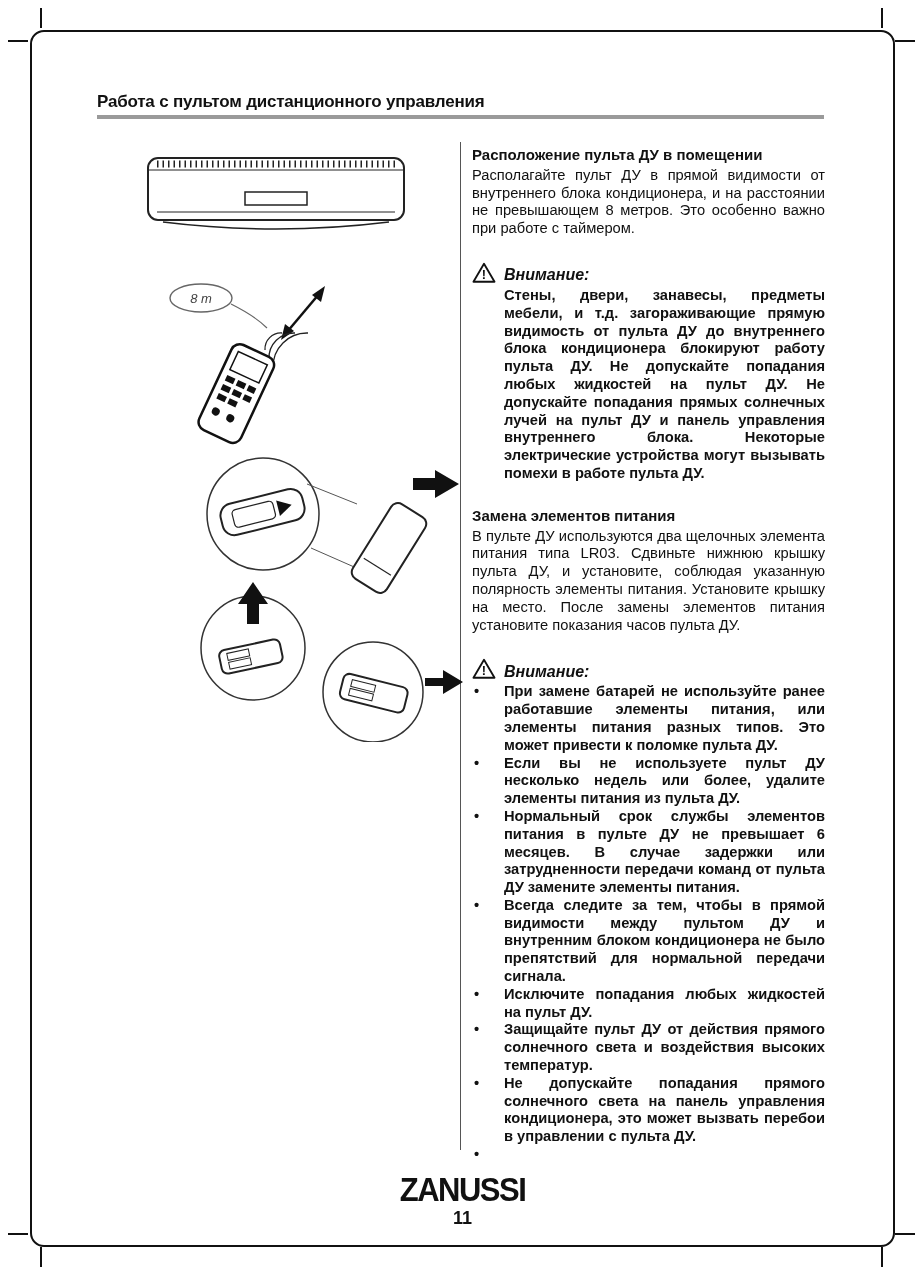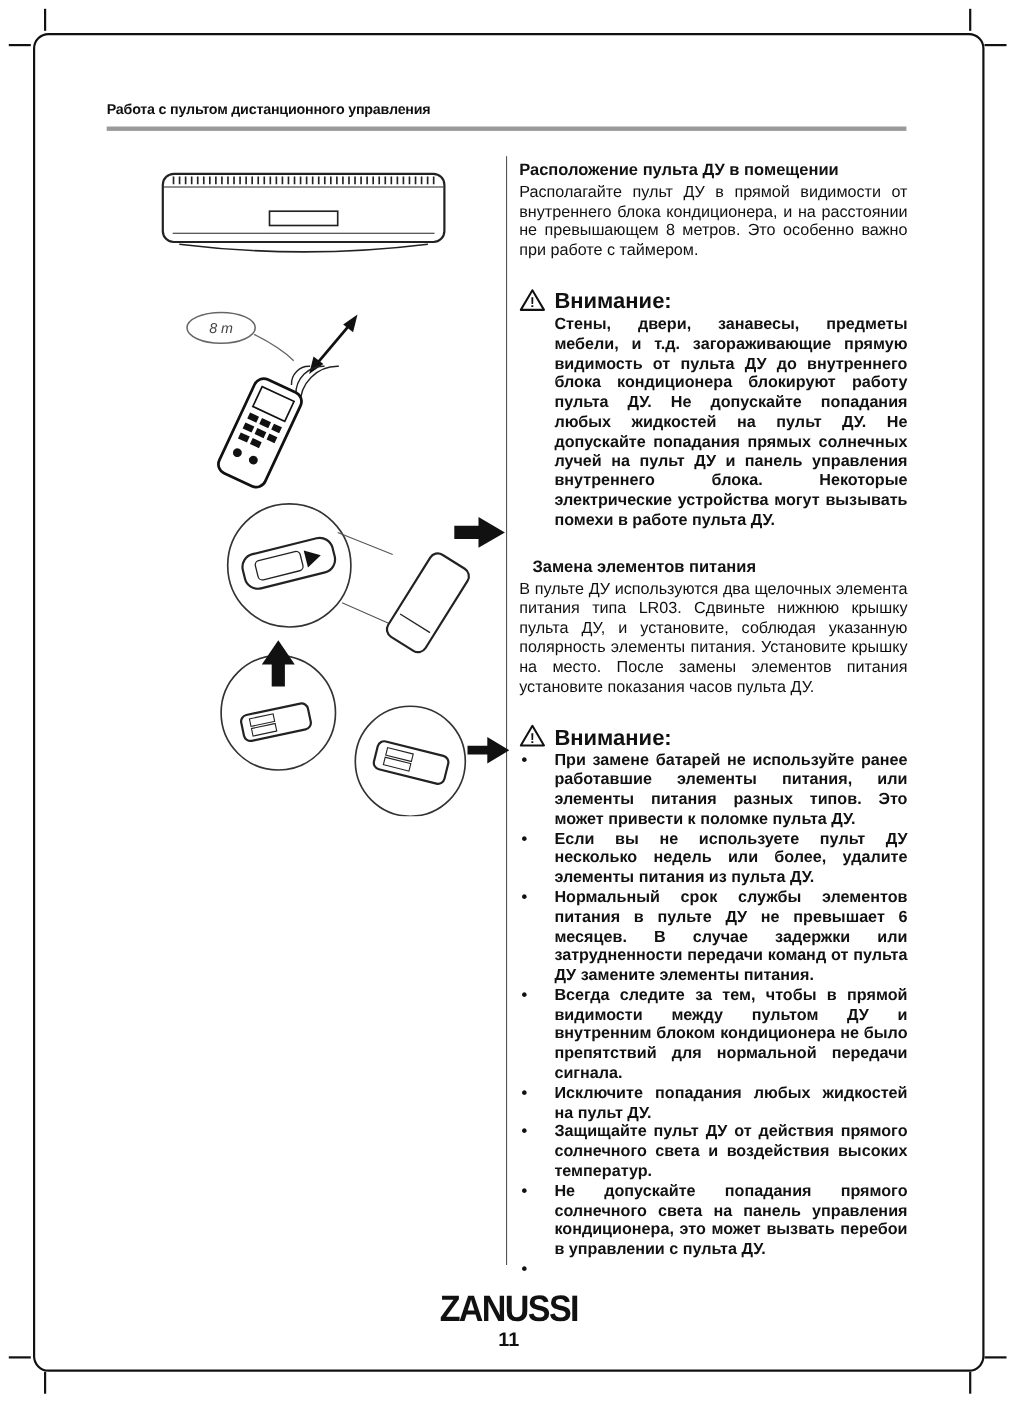--- a/index.html
+++ b/index.html
@@ -11,44 +11,44 @@
   
   .crop{position:absolute;background:#111;}
   .cm-v{width:2px;height:20px;}
   .cm-h{width:20px;height:2px;}
 
   
   .frame{position:absolute;left:30px;top:30px;right:28px;bottom:28px;
          border:2.5px solid #111;border-radius:14px;}
 
   
-  .header-title{position:absolute;left:97px;top:92px;font-size:13px;font-weight:bold;
+  .header-title{position:absolute;left:97px;top:92px;font-size:17px;font-weight:bold;
                 letter-spacing:-0.2px;text-align:center;}
   .header-rule{position:absolute;left:97px;top:115px;width:727px;height:4px;background:#9a9a9a;}
 
   
   .divider{position:absolute;left:460px;top:142px;width:1px;height:1008px;background:#555;}
 
   
   .left-col{position:absolute;left:97px;top:140px;width:360px;height:1010px;}
   .illus{position:absolute;}
   .illus-ac{left:48px;top:8px;}
   .illus-remote{left:66px;top:130px;}
   .illus-battery{left:78px;top:312px;}
 
   
   .right-col{position:absolute;left:472px;top:146px;width:353px;font-size:14.7px;line-height:17.8px;}
   .sec-heading{font-size:15px;font-weight:bold;margin:0 0 3px 0;}
   .sec-body{margin:0;text-align:justify;}
-  .mt{margin-top:24px;margin-left:12px;}
+  .mt{margin-top:24px;}
 
   .warning{margin-top:24px;}
   .warn-head{display:flex;align-items:flex-end;gap:8px;}
   .warn-icon{width:24px;height:22px;flex:0 0 24px;display:inline-block;}
-  .warn-label{font-weight:bold;font-size:20px;}
+  .warn-label{font-weight:bold;font-size:16px;font-style:italic;}
   .warn-body{margin:3px 0 17px 0;padding-left:32px;font-weight:bold;text-align:justify;}
 
   ul.warn-list{list-style:none;margin:3px 0 0 0;padding:0;}
   ul.warn-list li{position:relative;padding-left:32px;font-weight:bold;text-align:justify;}
   ul.warn-list .bullet{position:absolute;left:2px;top:0;font-weight:bold;}
 
   
   .footer{position:absolute;left:97px;right:95px;top:1172px;height:42px;
           display:flex;align-items:center;flex-direction:column;}
   .brand{font-size:31px;font-weight:bold;letter-spacing:-1.5px;transform:scaleY(1.08);}

